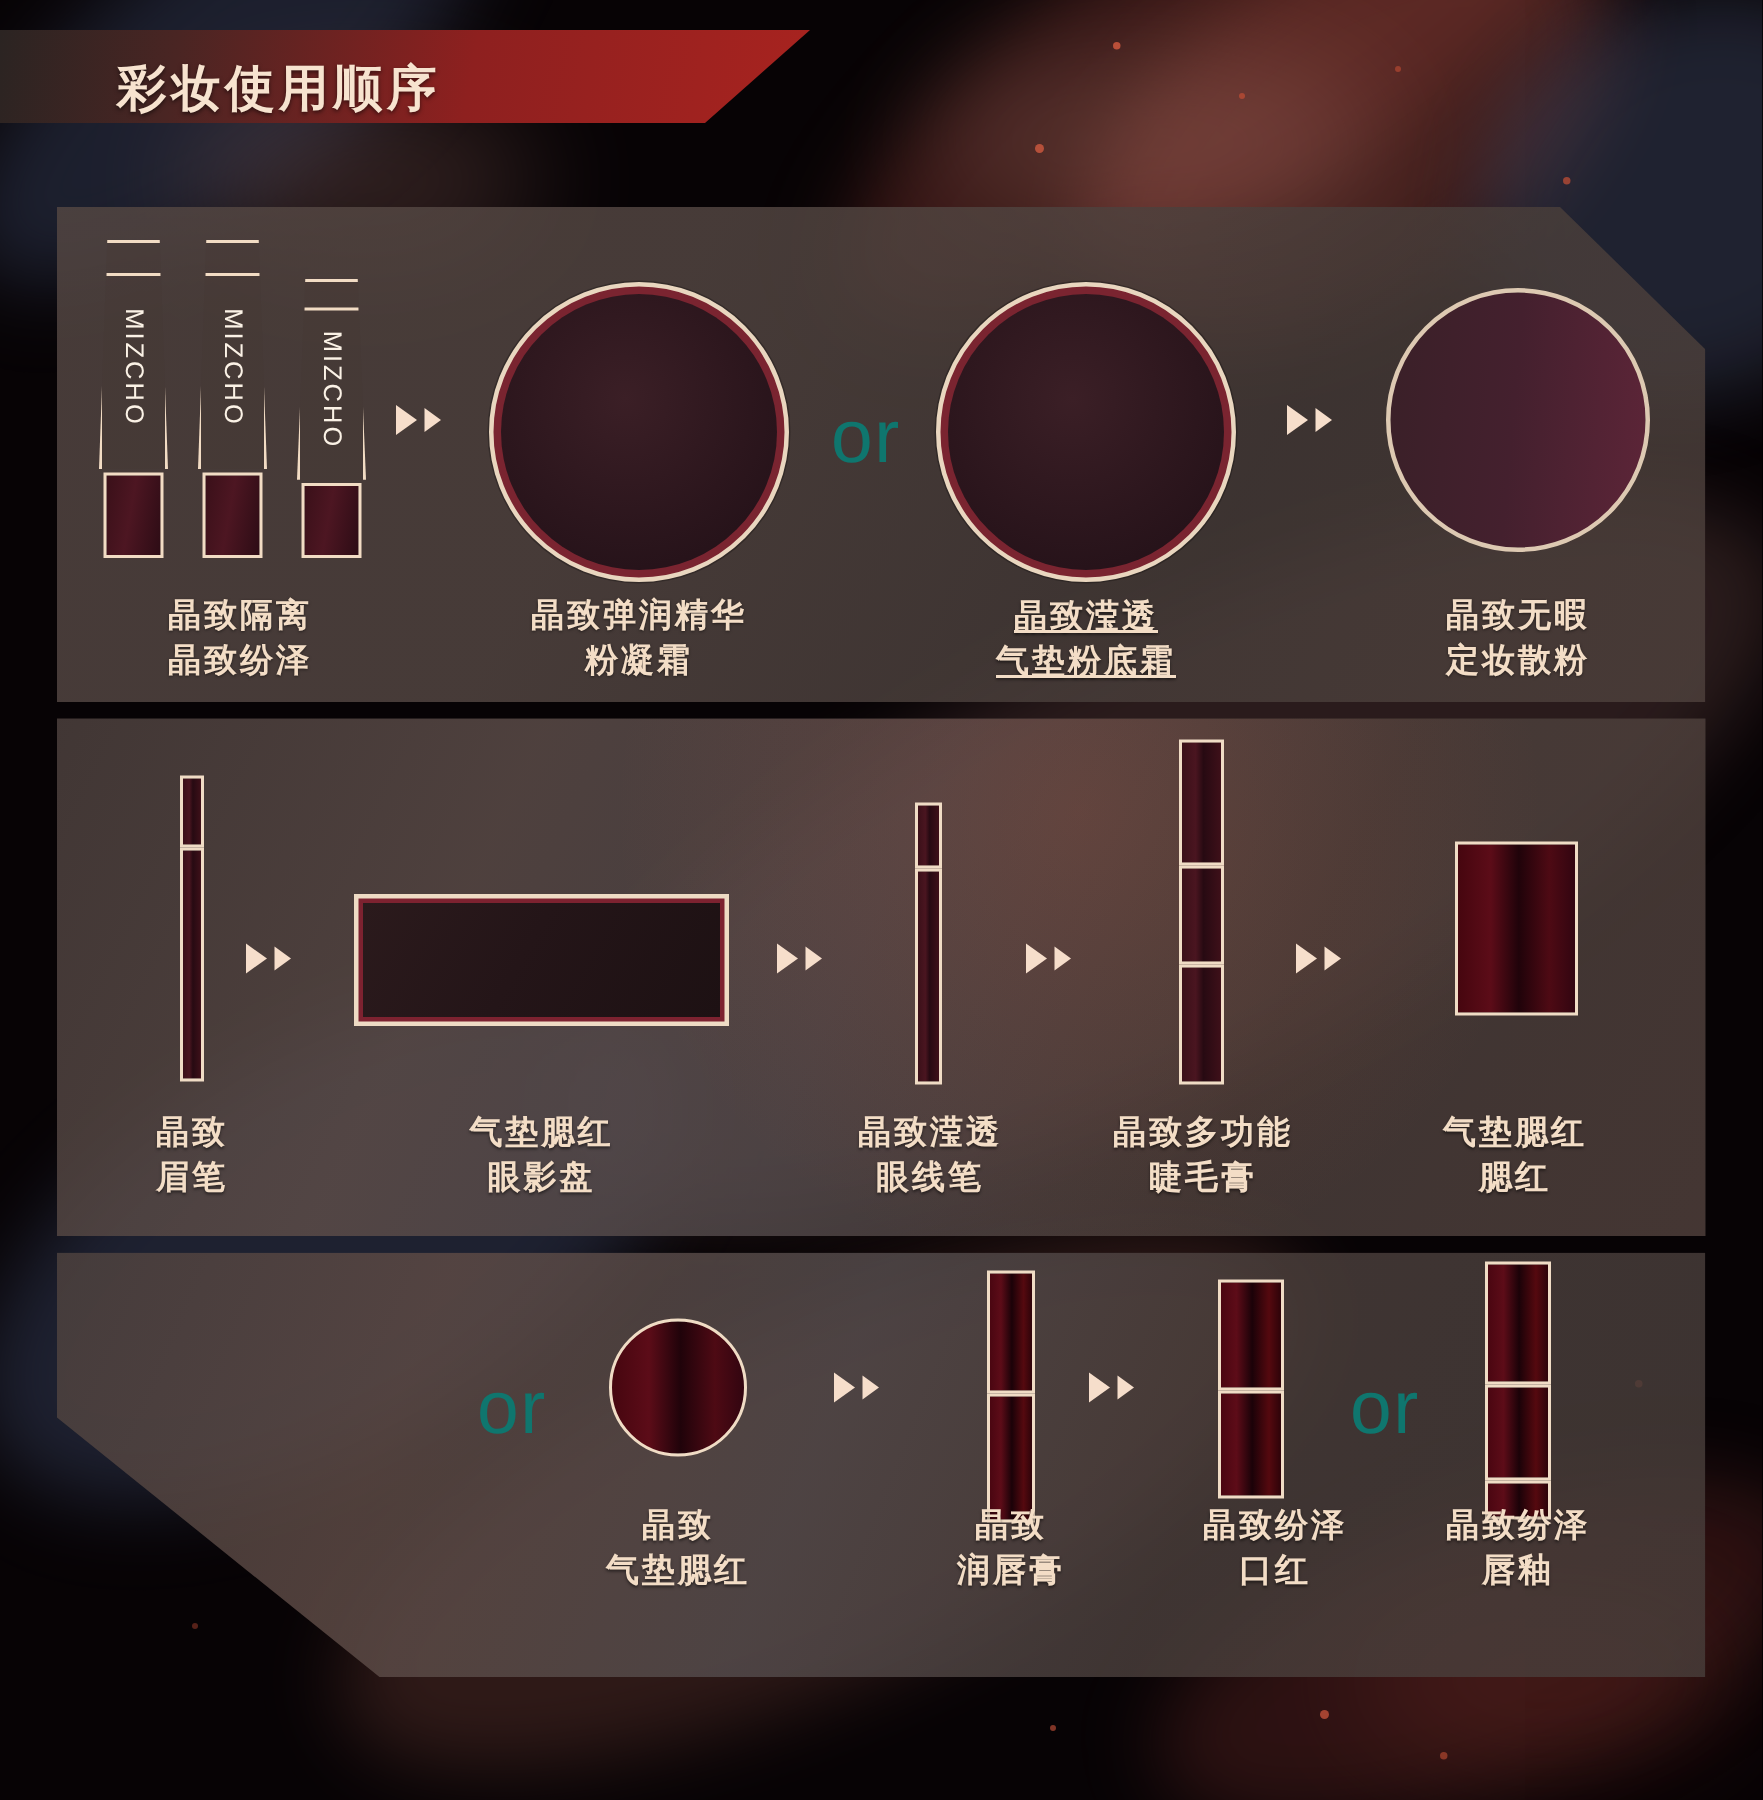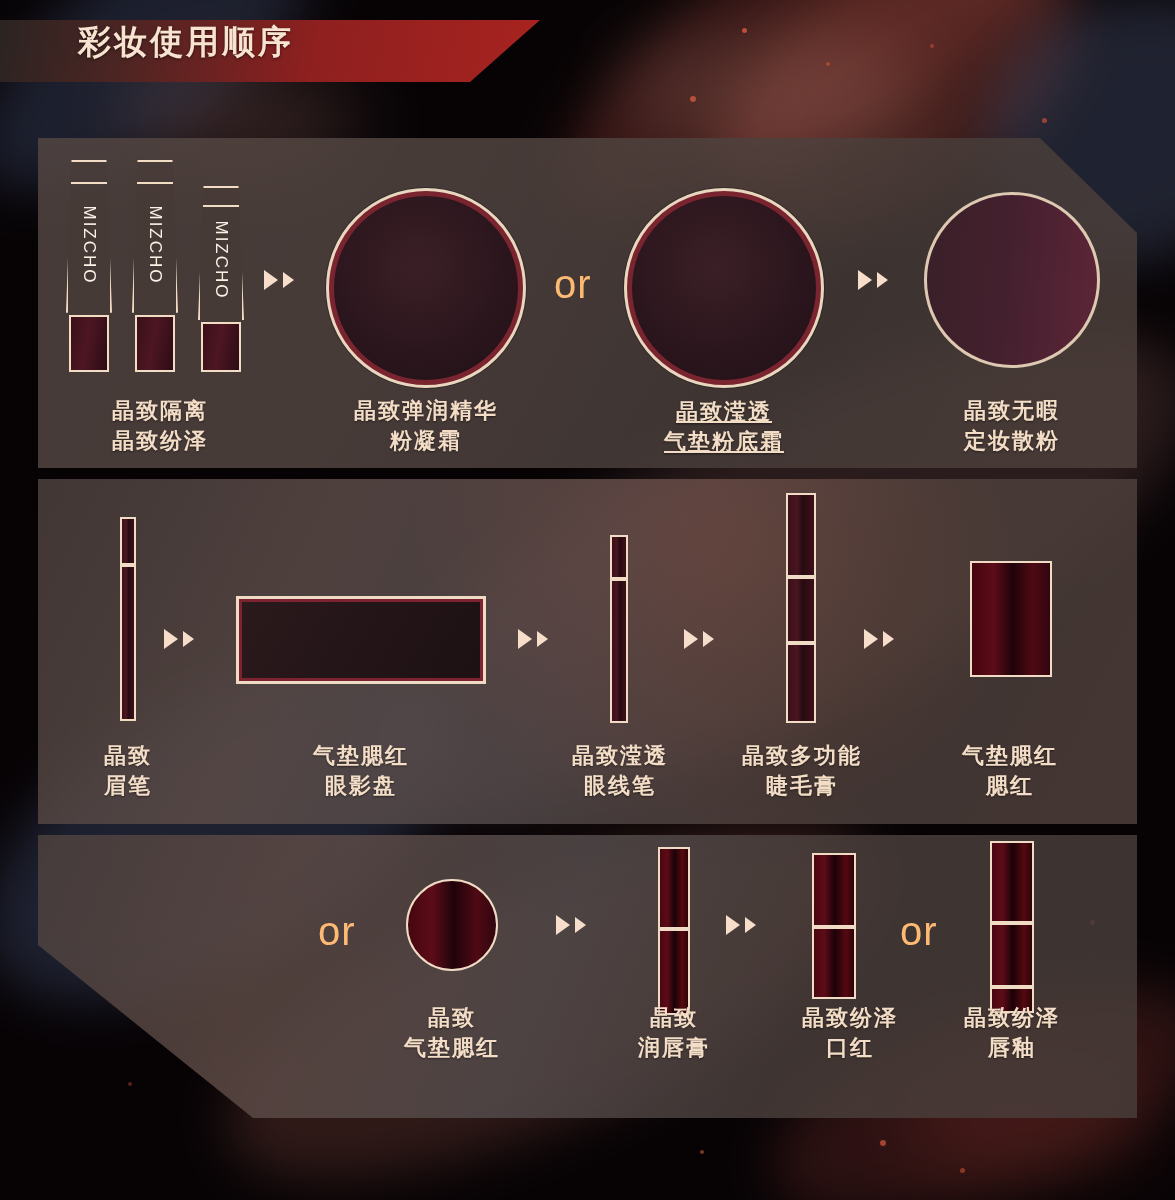--- a/index.html
+++ b/index.html
@@ -15,21 +15,21 @@
   .neb { position:absolute; border-radius:50%; filter:blur(38px); }
   .streak { position:absolute; filter:blur(26px); border-radius:50%; }
   .dots { position:absolute; inset:0; }
   .dot { position:absolute; border-radius:50%; }
 
   
   #banner {
     position:absolute; left:0; top:20px; width:540px; height:62px;
     background:linear-gradient(100deg,#2b2422 0%,#4a2523 22%,#8e201f 58%,#a8231f 100%);
     clip-path: polygon(0 0, 540px 0, 470px 62px, 0 62px);
-    display:flex; align-items:flex-start;
+    display:flex; align-items:flex-end;
   }
   #banner-title {
     margin-left:78px; color:#f7e3cf; font-size:33px; font-weight:700;
     letter-spacing:3px; text-shadow:0 1px 3px rgba(0,0,0,.55);
     font-family:"DejaVu Sans","Liberation Sans",sans-serif;
   }
 
   
   .panel {
     position:absolute; left:38px; width:1099px;
@@ -58,21 +58,21 @@
     display:block; width:0; height:0;
     border-top:10px solid transparent; border-bottom:10px solid transparent;
     border-left:14px solid #f6decb;
   }
   .arrows i.sm {
     border-top-width:8px; border-bottom-width:8px; border-left-width:11px;
   }
 
   
   .orlbl {
-    position:absolute; color:#fdba74; font-size:40px; font-weight:400;
+    position:absolute; color:#0f766e; font-size:50px; font-weight:400;
     font-family:"Liberation Sans",sans-serif; letter-spacing:1px;
   }
 
   
   .tube { position:absolute; }
   .tube .body {
     position:absolute; left:0; top:0; width:100%; height:72%;
     border:2px solid #f2dcc4; border-bottom:none;
     background:rgba(70,56,52,0.22);
     clip-path: polygon(12% 0, 88% 0, 100% 100%, 0 100%);

